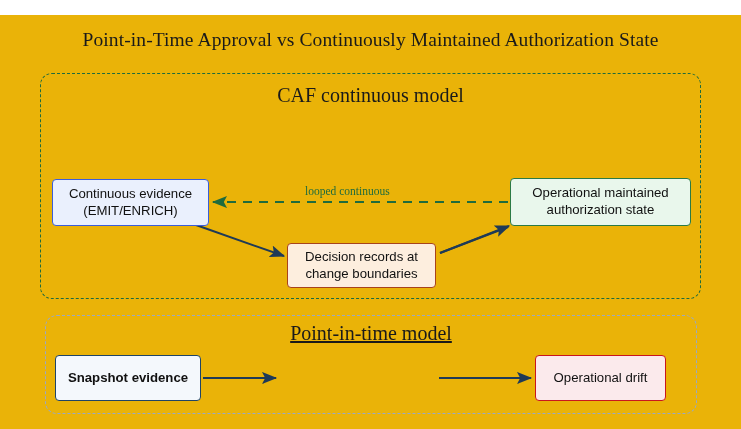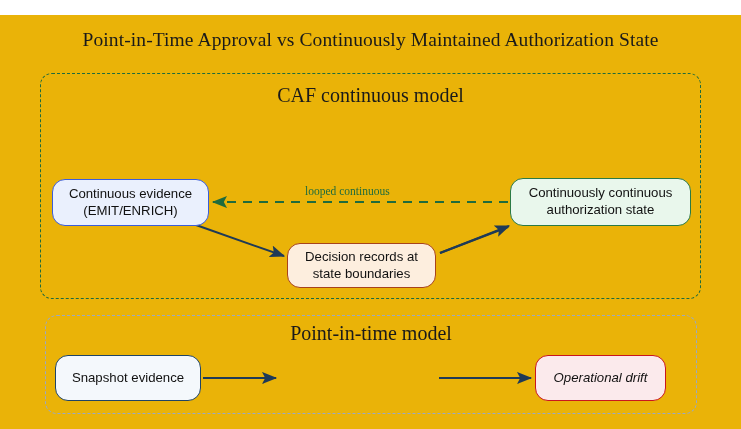--- a/index.html
+++ b/index.html
@@ -60,29 +60,29 @@
   }
   #cluster-caf .cluster-label { top: 10px; }
 
   #cluster-pit {
     left: 45px;
     top: 300px;
     width: 652px;
     height: 99px;
     border-color: #9aa8c4;
   }
-  #cluster-pit .cluster-label { top: 6px; }
+  #cluster-pit .cluster-label { top: 6px; text-decoration: underline; }
 
   
   .node {
     position: absolute;
     box-sizing: border-box;
     border-width: 1.6px;
     border-style: solid;
-    border-radius: 13px;
+    border-radius: 4px;
     display: flex;
     align-items: center;
     justify-content: center;
     text-align: center;
     font-size: 13.2px;
     line-height: 1.28;
     color: #111111;
     padding: 4px 6px;
     white-space: pre-line;
   }
@@ -99,31 +99,31 @@
   }
   #node-authorization-state {
     left: 510px; top: 163px; width: 181px; height: 48px;
     border-color: #2b7a45;
     background: #e9f7ec;
   }
   #node-snapshot-evidence {
     left: 55px; top: 340px; width: 146px; height: 46px;
     border-color: #1f4466;
     background: #f4f8fc;
+    font-weight: bold;
   }
   #node-single-approval {
     left: 280px; top: 340px; width: 157px; height: 46px;
     border-color: #a8431b;
     background: #fdf0dd;
   }
   #node-operational-drift {
     left: 535px; top: 340px; width: 131px; height: 46px;
     border-color: #c9161d;
     background: #fbeaec;
-    font-style: italic;
   }
 
   
   #edges {
     position: absolute;
     left: 0; top: 0;
     width: 741px; height: 429px;
     pointer-events: none;
   }
 
@@ -175,23 +175,23 @@
 
     <path d="M 439 363 L 531 363" fill="none" stroke="#1f3a57" stroke-width="1.9" marker-end="url(#arrow-dark)"></path>
   </svg>
 
   <div class="edge-label" id="label-looped-governance">looped continuous</div>
 
   <div class="node" id="node-continuous-evidence">Continuous evidence
 (EMIT/ENRICH)</div>
 
   <div class="node" id="node-decision-records">Decision records at
-state boundaries</div>
+change boundaries</div>
 
-  <div class="node" id="node-authorization-state">Continuously continuous
+  <div class="node" id="node-authorization-state">Operational maintained
 authorization state</div>
 
   <div class="node" id="node-snapshot-evidence">Snapshot evidence</div>
 
 
   <div class="node" id="node-operational-drift">Operational drift</div>
 
 </div>
 
 </body></html>

